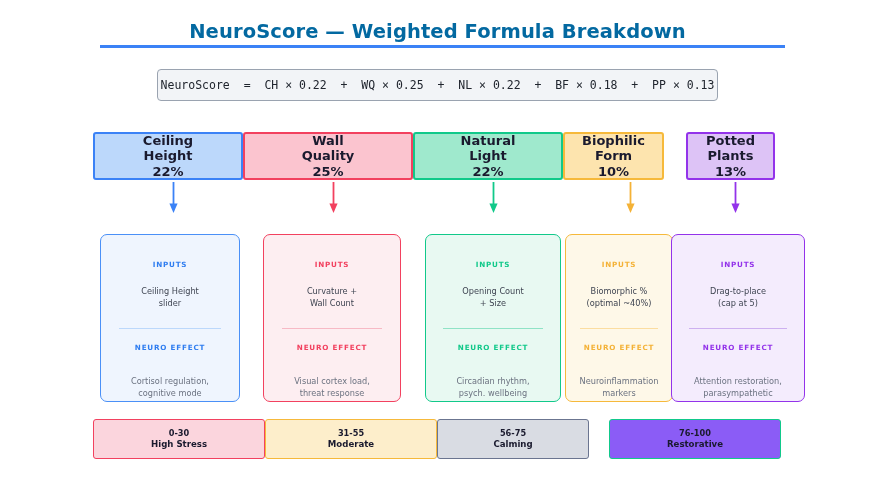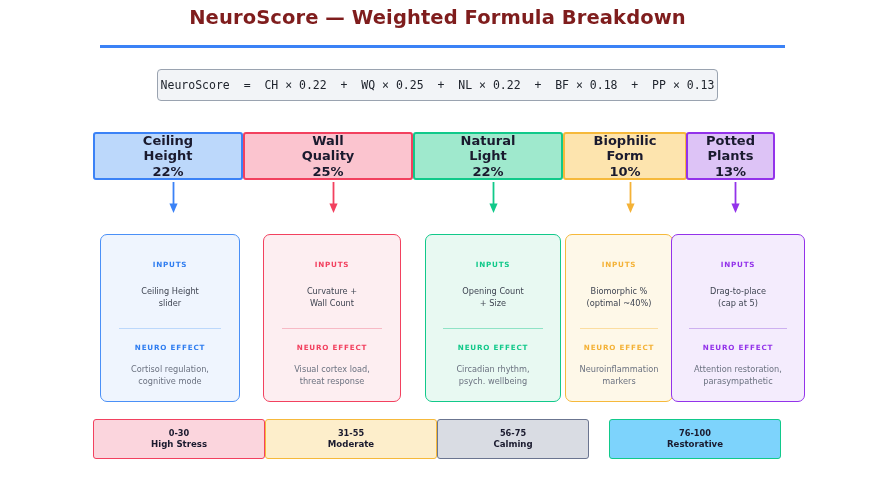--- a/index.html
+++ b/index.html
@@ -18,26 +18,26 @@
     position: relative;
     width: 875px;
     height: 484px;
     background: #ffffff;
   }
 
   
   #page-title {
     position: absolute;
     left: 0;
-    top: 6px;
+    top: 20px;
     width: 875px;
     text-align: center;
     font-size: 19.5px;
     font-weight: bold;
-    color: #7f1d1d;
+    color: #0369a1;
     letter-spacing: 0.1px;
     font-family: "DejaVu Sans", sans-serif;
   }
   #title-rule {
     position: absolute;
     left: 100px;
     top: 45px;
     width: 685px;
     height: 2.5px;
     background: #3b82f6;
@@ -128,21 +128,21 @@
     width: 74%;
     height: 1px;
     margin-top: 19px;
   }
   .card-effect-heading { margin-top: 14px; }
   .card-effect-text {
     font-size: 8.2px;
     color: #6b7280;
     text-align: center;
     line-height: 1.42;
-    margin-top: 12px;
+    margin-top: 24px;
     padding: 0 4px;
   }
 
   
   .scale-seg {
     position: absolute;
     top: 419px;
     height: 40px;
     box-sizing: border-box;
     border-width: 1.6px;
@@ -186,21 +186,21 @@
       <div class="weight-box" style="left: 243px; width: 170px; background: rgb(251, 196, 207); border-color: rgb(242, 65, 95); z-index: 11;">
         <div class="wb-line">Wall</div>
         <div class="wb-line">Quality</div>
         <div class="wb-line">25%</div>
       </div>
       <div class="weight-box" style="left: 413px; width: 150px; background: rgb(159, 233, 205); border-color: rgb(17, 201, 138); z-index: 12;">
         <div class="wb-line">Natural</div>
         <div class="wb-line">Light</div>
         <div class="wb-line">22%</div>
       </div>
-      <div class="weight-box" style="left: 563px; width: 124px; background: rgb(253, 228, 174); border-color: rgb(246, 185, 59); z-index: 13;">
+      <div class="weight-box" style="left: 563px; width: 101px; background: rgb(253, 228, 174); border-color: rgb(246, 185, 59); z-index: 13;">
         <div class="wb-line">Biophilic</div>
         <div class="wb-line">Form</div>
         <div class="wb-line">10%</div>
       </div>
       <div class="weight-box" style="left: 686px; width: 89px; background: rgb(221, 195, 246); border-color: rgb(147, 51, 234); z-index: 14;">
         <div class="wb-line">Potted</div>
         <div class="wb-line">Plants</div>
         <div class="wb-line">13%</div>
       </div>
     </div>
@@ -279,19 +279,19 @@
         <div class="ss-label">High Stress</div>
       </div>
       <div class="scale-seg" style="left: 265px; width: 172px; background: rgb(253, 238, 203); border-color: rgb(246, 185, 59); z-index: 31;">
         <div class="ss-range">31-55</div>
         <div class="ss-label">Moderate</div>
       </div>
       <div class="scale-seg" style="left: 437px; width: 152px; background: rgb(217, 220, 227); border-color: rgb(107, 117, 144); z-index: 32;">
         <div class="ss-range">56-75</div>
         <div class="ss-label">Calming</div>
       </div>
-      <div class="scale-seg" style="left: 609px; width: 172px; background: #7dd3fc; border-color: rgb(17, 201, 138); z-index: 33;">
+      <div class="scale-seg" style="left: 609px; width: 172px; background: #8b5cf6; border-color: rgb(17, 201, 138); z-index: 33;">
         <div class="ss-range">76-100</div>
         <div class="ss-label">Restorative</div>
       </div>
     </div>
 
 </div>
 
 </body></html>

